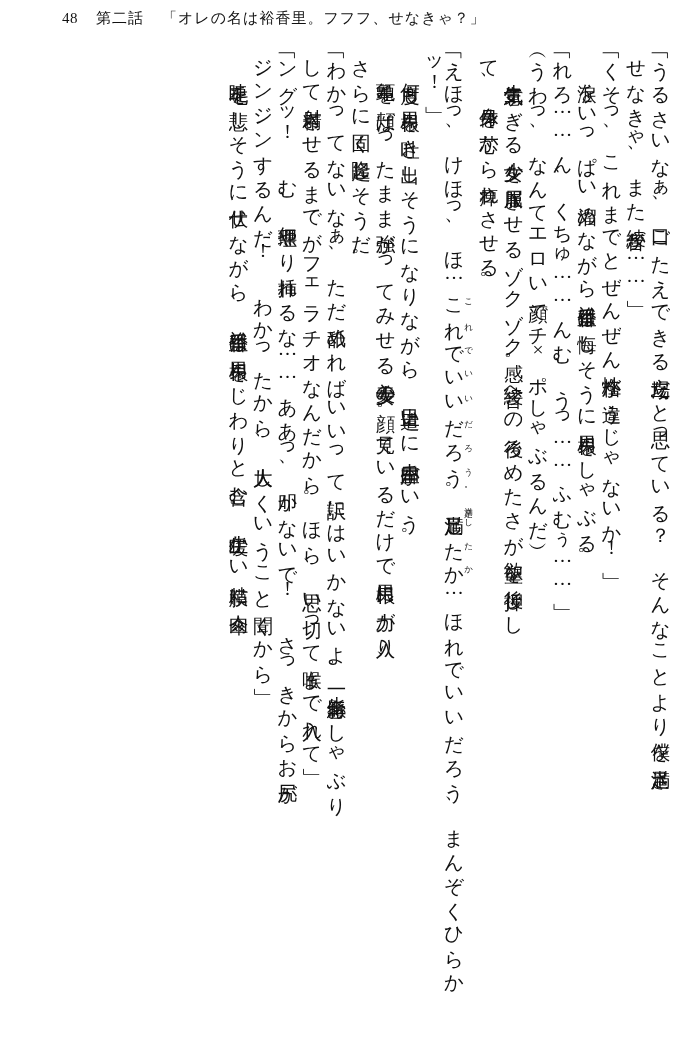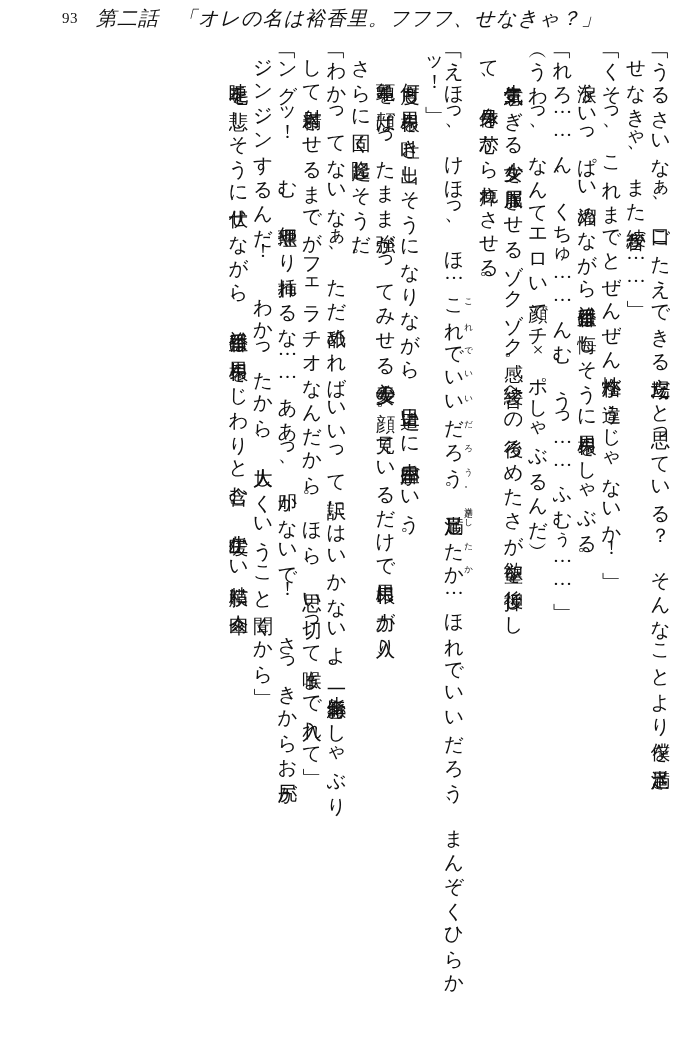--- a/index.html
+++ b/index.html
@@ -33,24 +33,23 @@
   }
   .page-number {
     font-size: 15px;
     letter-spacing: 0.5px;
     width: 62px;
     text-align: right;
     padding-right: 18px;
     box-sizing: border-box;
   }
   .chapter-title {
-    font-size: 20px;
+    font-size: 15px;
     letter-spacing: 1px;
     white-space: nowrap;
-    font-style: italic;
   }
 
   
   .body-area {
     position: absolute;
     top: 46px;
     left: 30px;
     width: 640px;
     height: 990px;
     display: flex;
@@ -79,21 +78,21 @@
     letter-spacing: 0px;
     line-height: 1;
   }
 </style>
 </head>
 <body>
 
 <div class="page">
 
   <div class="header">
-    <div class="page-number">93</div>
+    <div class="page-number">48</div>
     <div class="chapter-title">第二話</div>
     <div class="chapter-title" style="margin-left:18px;">「オレの名は裕香里。フフフ、せなきゃ？」</div>
   </div>
 
   <div class="body-area" id="body-area">
       <div class="vline">「うるさいなぁ、口ごたえできる立場だと思っている？　そんなことより僕を満足さ</div>
       <div class="vline">せなきゃ、また綾音が……」</div>
       <div class="vline">「くそっ、これまでとぜんぜん性格が違うじゃないか!」</div>
       <div class="vline">　涙をいっぱい溜めながら裕香里は悔しそうに男根をしゃぶる。</div>
       <div class="vline">「れろ……ん、くちゅ……んむ、うっ……ふむぅ……」</div>

